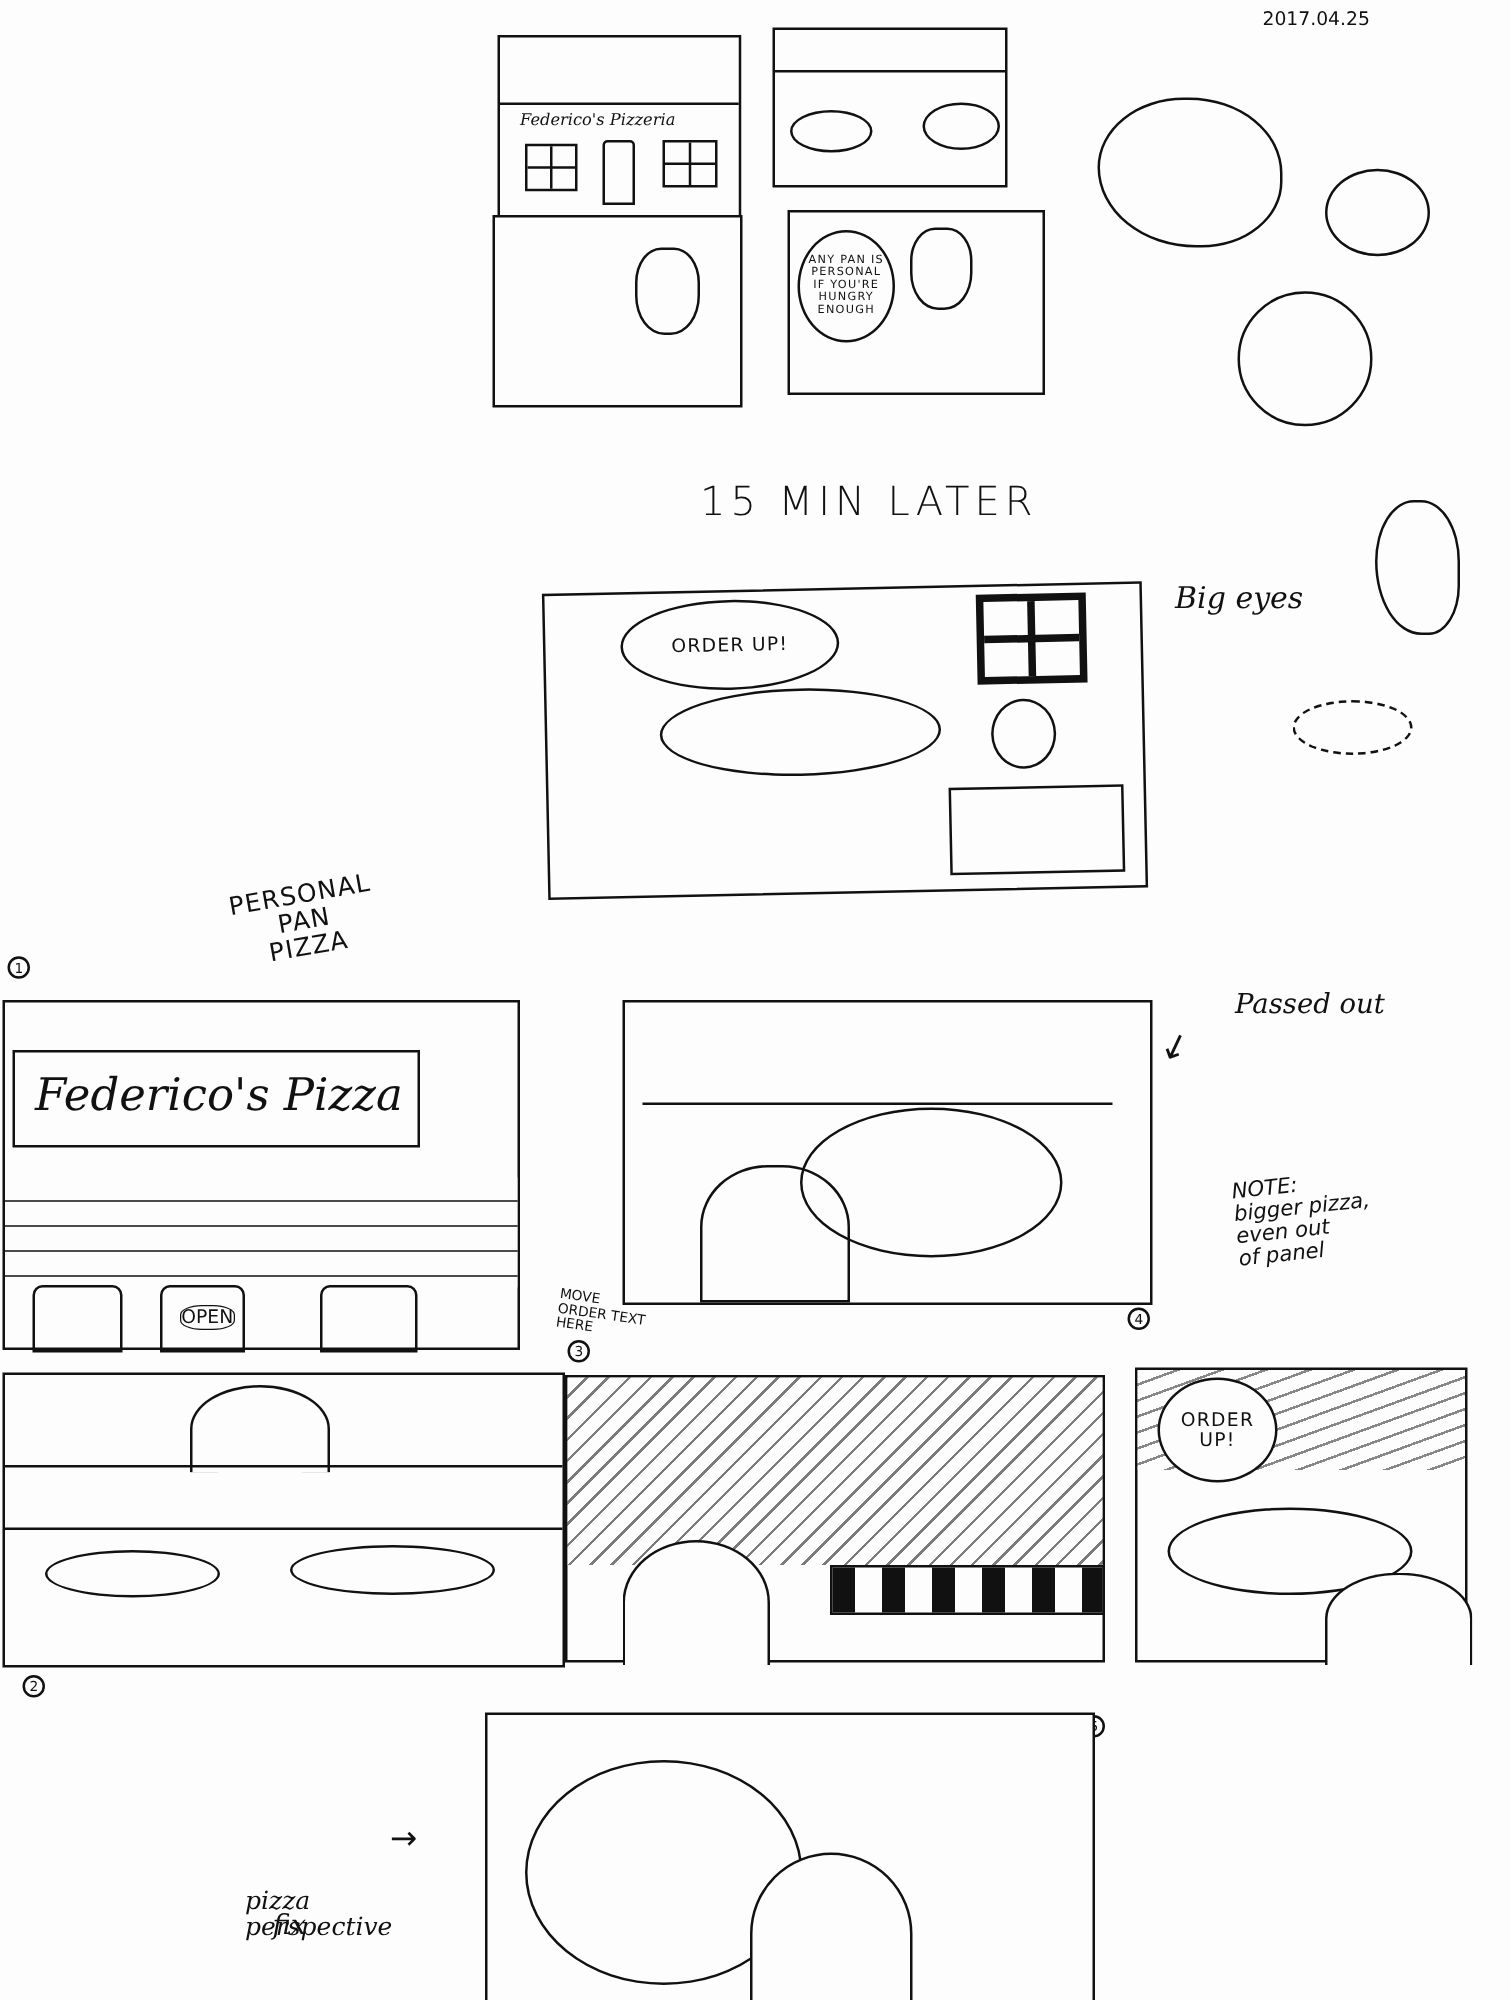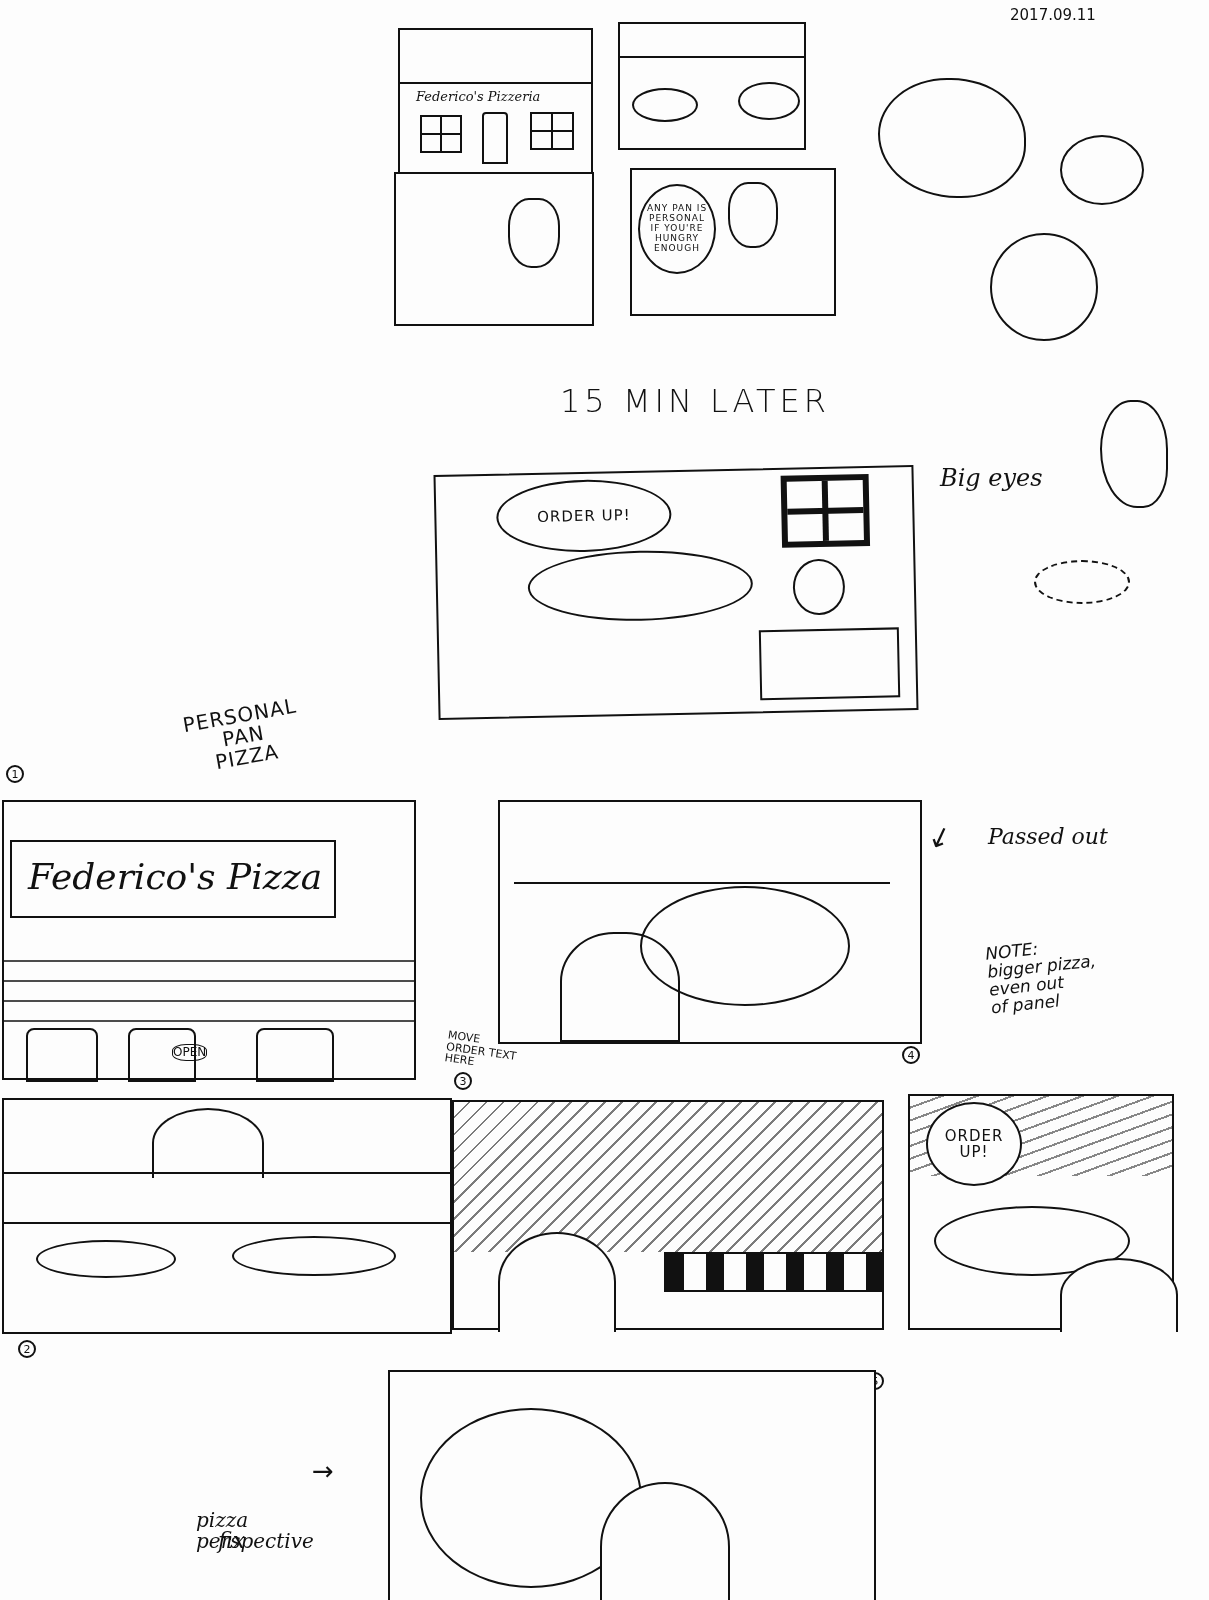--- a/index.html
+++ b/index.html
@@ -6,21 +6,21 @@
   body{width:1209px;height:1600px;position:relative;overflow:hidden;font-family:"DejaVu Sans",sans-serif;color:#111;}
   .hand{font-family:"DejaVu Sans",sans-serif;color:#111;position:absolute;white-space:pre-line;line-height:1.05;}
   .panel{position:absolute;border:2.5px solid #111;background:#fdfdfd;box-sizing:border-box;}
   .bubble{position:absolute;border:2px solid #111;border-radius:50%;background:#fdfdfd;display:flex;align-items:center;justify-content:center;text-align:center;box-sizing:border-box;font-size:13px;line-height:1.1;letter-spacing:1px;}
   .num{position:absolute;width:18px;height:18px;border:2px solid #111;border-radius:50%;font-size:11px;display:flex;align-items:center;justify-content:center;box-sizing:border-box;}
   .face{position:absolute;border:2px solid #111;border-radius:50%;box-sizing:border-box;}
 </style>
 </head>
 <body>
 
-<div class="hand" style="left:1010px;top:8px;font-size:15px;">2017.09.11</div>
+<div class="hand" style="left:1010px;top:8px;font-size:15px;">2017.04.25</div>
 
 <div class="panel" style="left:398px;top:28px;width:195px;height:176px;">
   <div style="position:absolute;left:0;top:52px;width:100%;border-top:2px solid #111;"></div>
   <div class="hand" style="left:16px;top:60px;font-size:13px;font-style:italic;font-family:'DejaVu Serif',serif;">Federico's Pizzeria</div>
   <div style="position:absolute;left:20px;top:85px;width:38px;height:34px;border:2px solid #111;background:linear-gradient(#111,#111) center/2px 100% no-repeat,linear-gradient(#111,#111) center/100% 2px no-repeat;"></div>
   <div style="position:absolute;left:82px;top:82px;width:22px;height:48px;border:2px solid #111;border-radius:4px 4px 0 0;"></div>
   <div style="position:absolute;left:130px;top:82px;width:40px;height:34px;border:2px solid #111;background:linear-gradient(#111,#111) center/2px 100% no-repeat,linear-gradient(#111,#111) center/100% 2px no-repeat;"></div>
 </div>
 
 <div class="panel" style="left:618px;top:22px;width:188px;height:128px;">
@@ -59,30 +59,30 @@
 PAN
 PIZZA</div>
 
 <div class="num" style="left:6px;top:765px;">1</div>
 <div class="panel" style="left:2px;top:800px;width:414px;height:280px;">
   <div style="position:absolute;left:6px;top:38px;width:326px;height:78px;border:2px solid #111;box-sizing:border-box;"></div>
   <div class="hand" style="left:24px;top:56px;font-size:36px;font-style:italic;font-family:'DejaVu Serif',serif;">Federico's Pizza</div>
   <div style="position:absolute;left:0;top:140px;width:100%;height:88px;background:repeating-linear-gradient(#fdfdfd 0 18px,#111 18px 20px);opacity:.75;"></div>
   <div style="position:absolute;left:22px;top:226px;width:72px;height:54px;border:2px solid #111;border-radius:8px 8px 0 0;box-sizing:border-box;"></div>
   <div style="position:absolute;left:124px;top:226px;width:68px;height:54px;border:2px solid #111;border-radius:8px 8px 0 0;box-sizing:border-box;"></div>
-  <div class="hand" style="left:140px;top:242px;font-size:12px;border:1.5px solid #111;border-radius:40%;padding:1px 0;margin-left:28px;">OPEN</div>
+  <div class="hand" style="left:140px;top:242px;font-size:15px;border:1.5px solid #111;border-radius:40%;padding:1px 0;">OPEN</div>
   <div style="position:absolute;left:252px;top:226px;width:78px;height:54px;border:2px solid #111;border-radius:8px 8px 0 0;box-sizing:border-box;"></div>
 </div>
 
 <div class="panel" style="left:498px;top:800px;width:424px;height:244px;">
   <div style="position:absolute;left:14px;top:12px;width:376px;height:68px;border-bottom:2px solid #111;"></div>
   <div style="position:absolute;left:140px;top:84px;width:210px;height:120px;border:2px solid #111;border-radius:50%;box-sizing:border-box;"></div>
   <div style="position:absolute;left:60px;top:130px;width:120px;height:110px;border:2px solid #111;border-radius:45% 45% 0 0;box-sizing:border-box;"></div>
 </div>
-<div class="hand" style="left:988px;top:792px;font-size:22px;font-family:'DejaVu Serif',serif;font-style:italic;margin-top:33px;">Passed out</div>
+<div class="hand" style="left:988px;top:792px;font-size:22px;font-family:'DejaVu Serif',serif;font-style:italic;">Passed out</div>
 <div style="position:absolute;left:928px;top:820px;font-size:28px;transform:rotate(-20deg);">↙</div>
 <div class="hand" style="left:988px;top:940px;font-size:17px;font-style:italic;transform:rotate(-6deg);">NOTE:
 bigger pizza,
 even out
 of panel</div>
 
 <div class="panel" style="left:2px;top:1098px;width:450px;height:236px;">
   <div style="position:absolute;left:0;top:72px;width:100%;border-top:2px solid #111;"></div>
   <div class="face" style="left:148px;top:8px;width:112px;height:70px;border-radius:50% 50% 0 0;border-bottom:none;"></div>
   <div style="position:absolute;left:0;top:122px;width:100%;border-top:2px solid #111;"></div>

